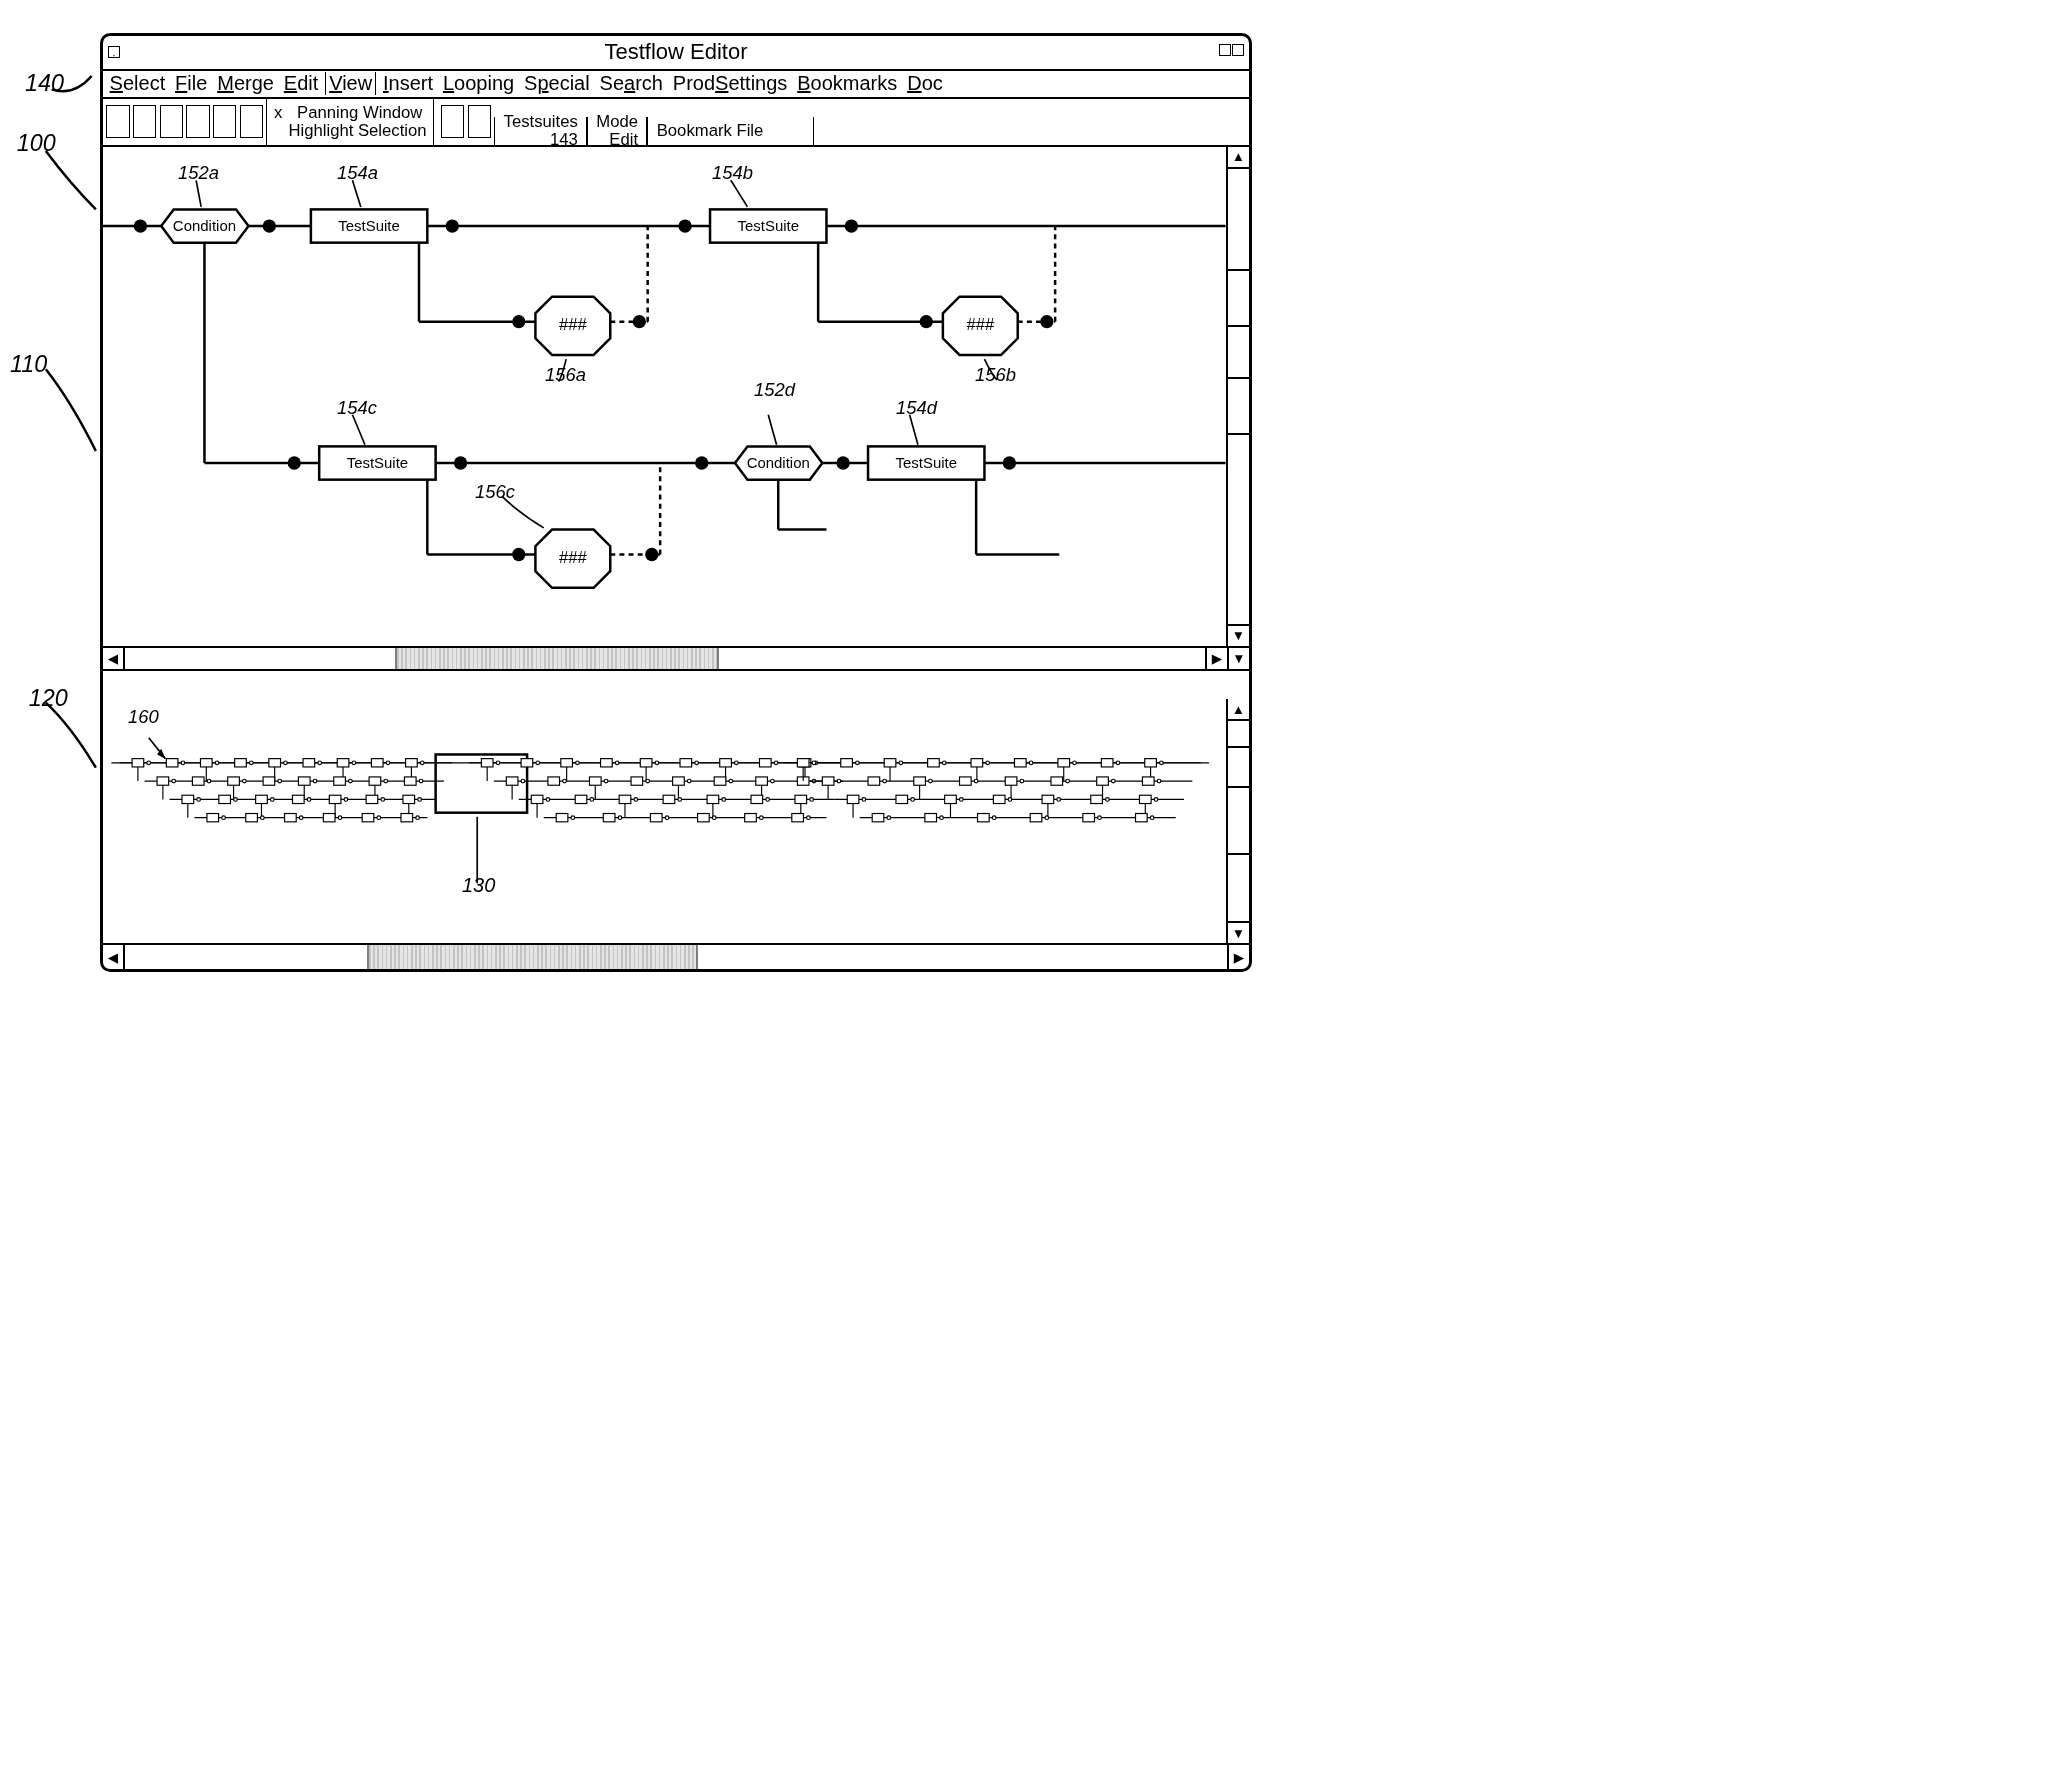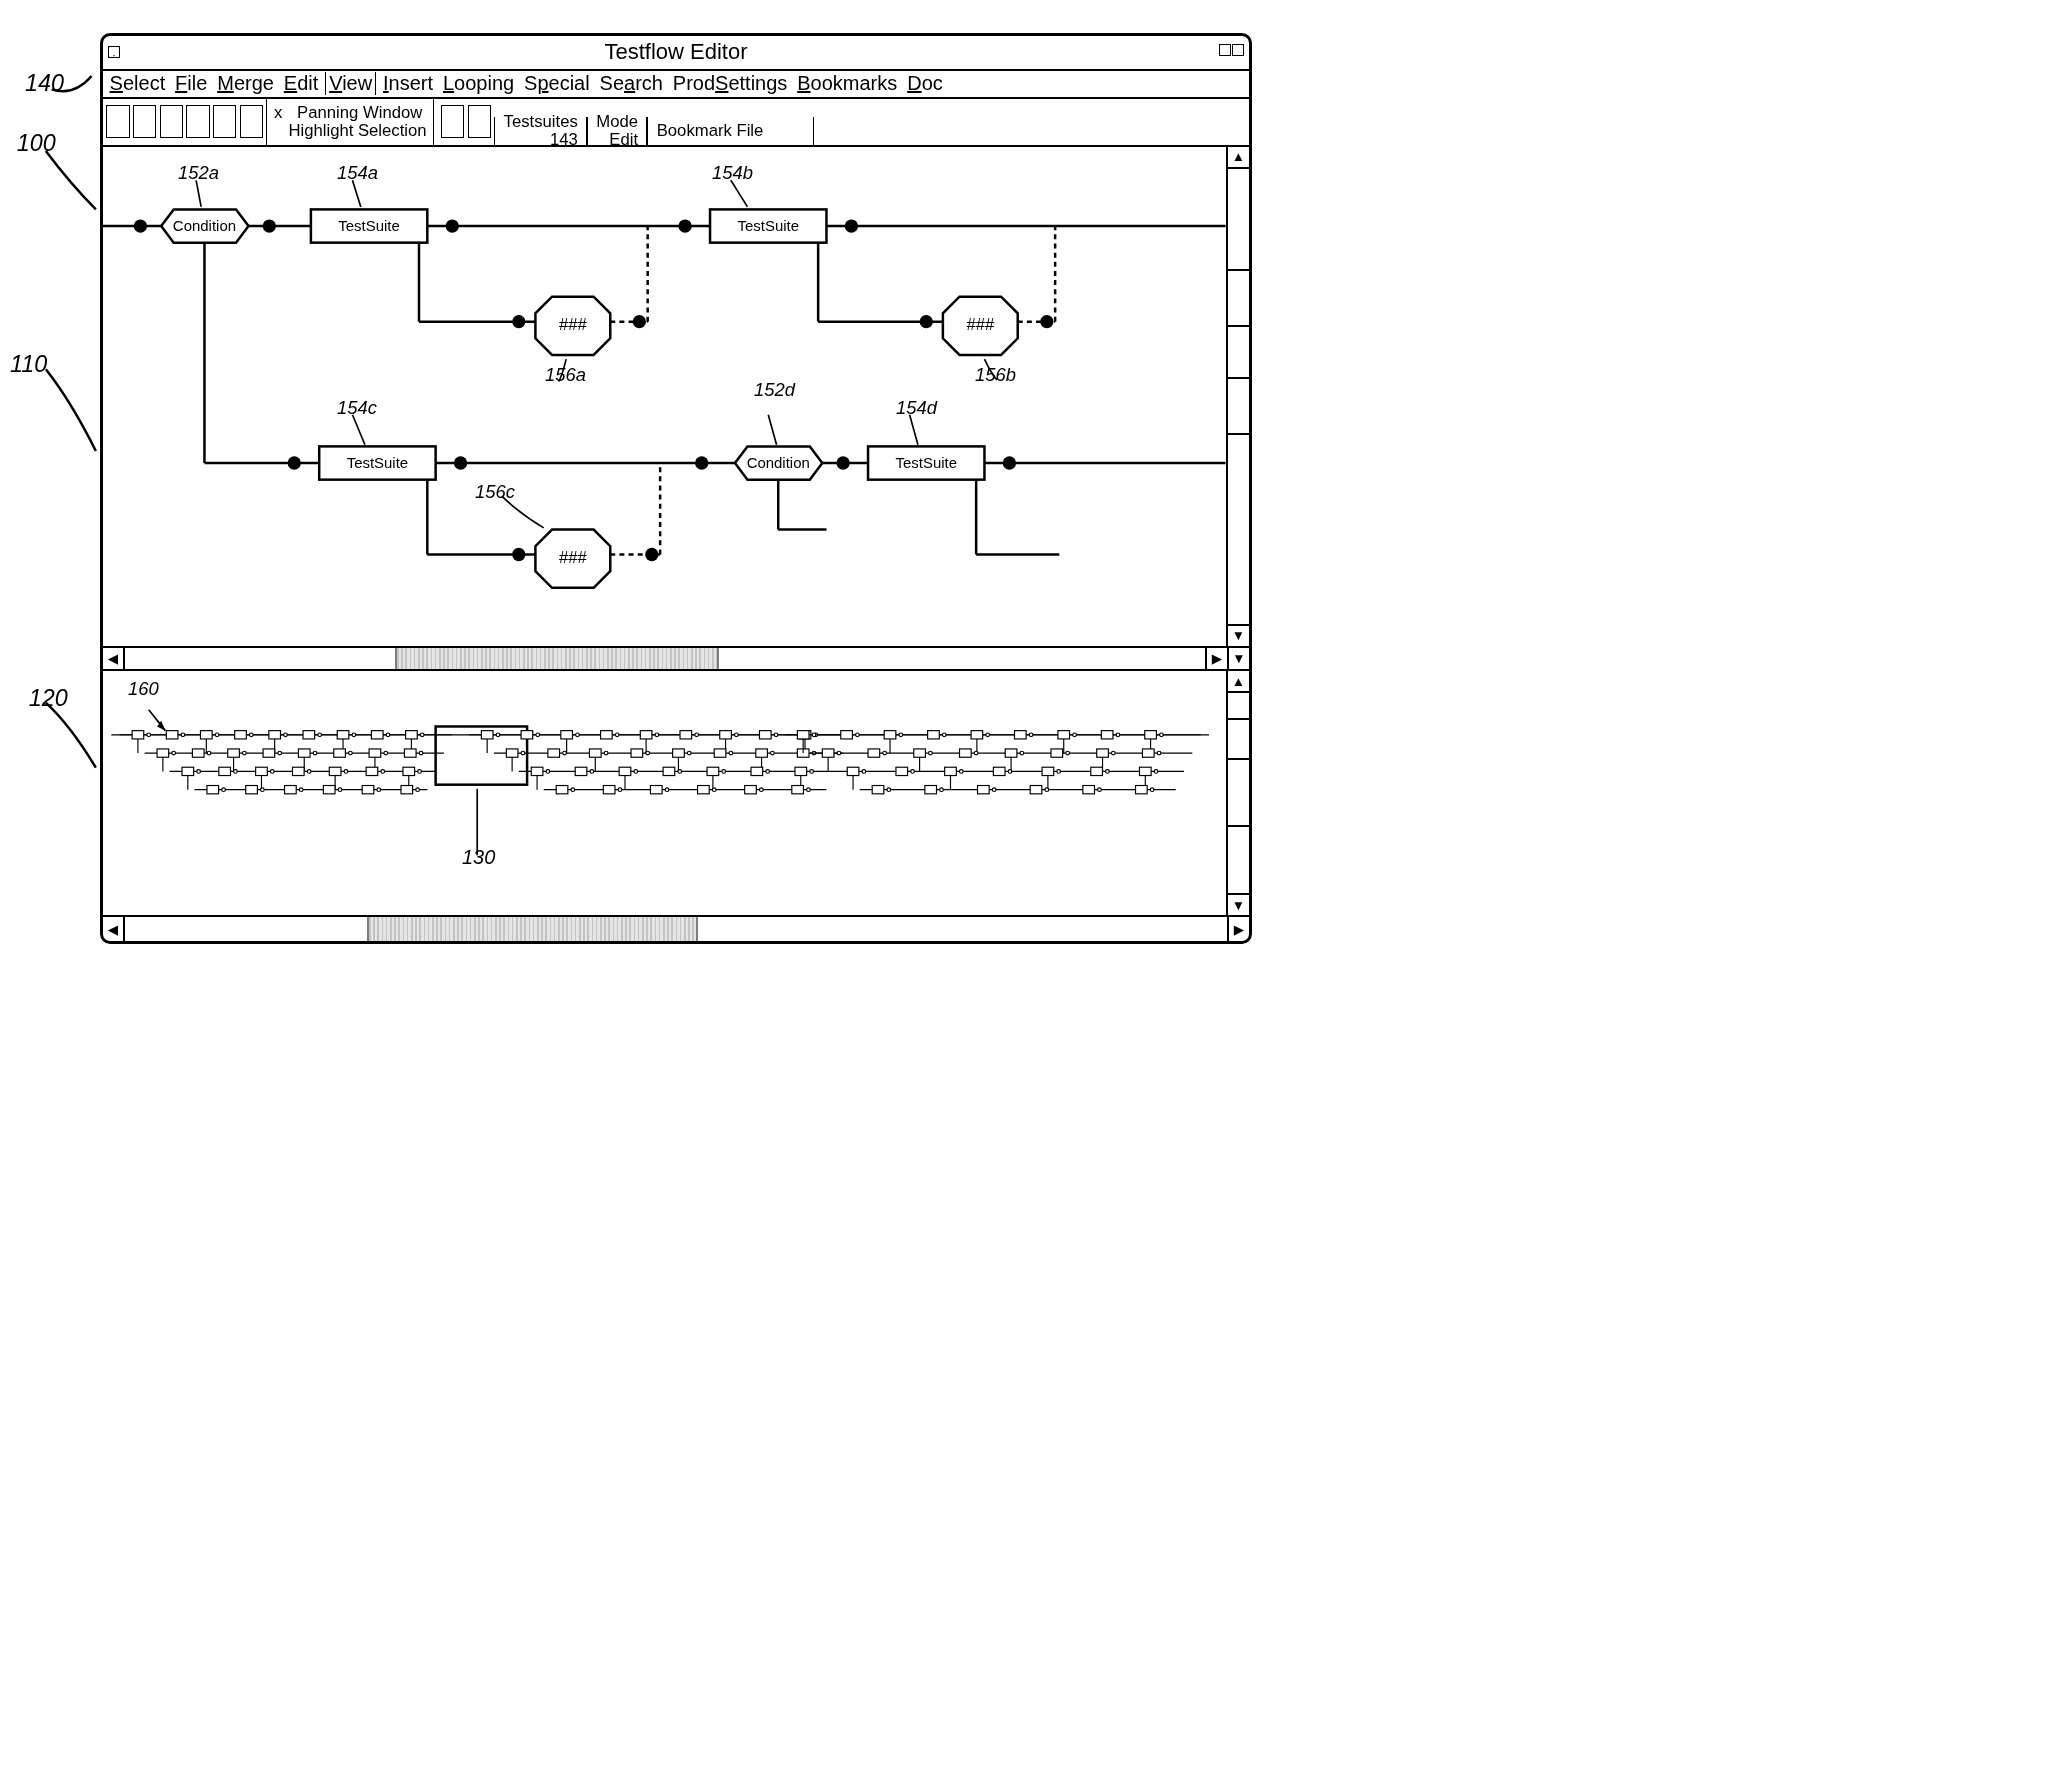--- a/index.html
+++ b/index.html
@@ -171,20 +171,21 @@
     border-left: 2.5px solid #000;
     border-right: 2.5px solid #000;
     background: repeating-linear-gradient(90deg, #888 0, #888 1.7px, #ccc 1.7px, #ccc 4.2px);
     opacity: .5;
   }
 
   .minimap-area {
     display: flex;
     height: 246px;
     border-bottom: 2.5px solid #000;
+    margin-top: 28px;
   }
   .minimap {
     flex: 1;
     position: relative;
     overflow: hidden;
   }
   .hscroll2 {
     display: flex;
     height: 23.4px;
   }

